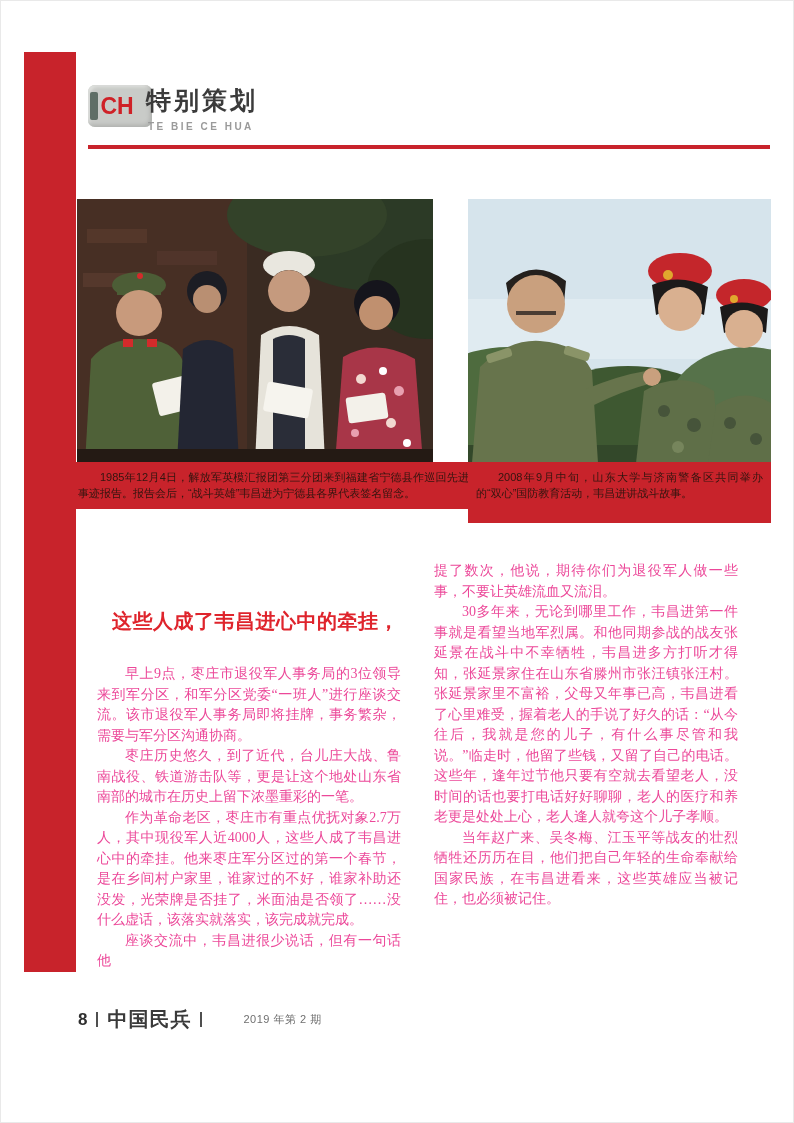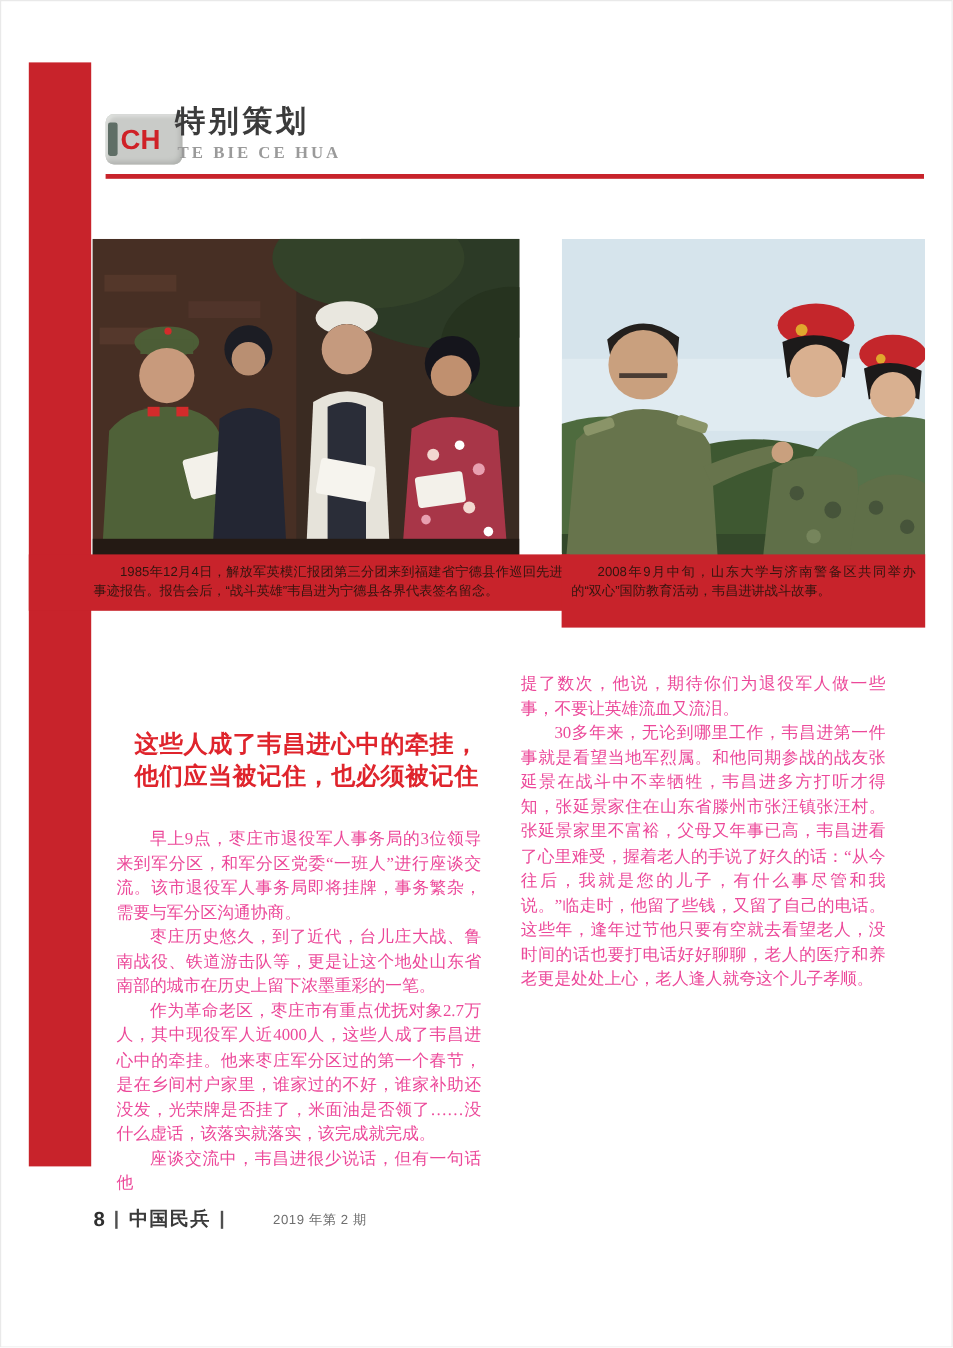--- a/index.html
+++ b/index.html
@@ -17,21 +17,21 @@
   
   .red-bar {
     position: absolute;
     left: 24px; top: 52px;
     width: 52px; height: 920px;
     background: #c8232b;
   }
   
   .logo {
     position: absolute;
-    left: 88px; top: 95px;
+    left: 88px; top: 85px;
     width: 64px; height: 42px;
     background: #c9cbc8;
     border-radius: 7px;
     box-shadow: inset -2px -2px 4px #aeb0ad, inset 2px 2px 3px #e2e4e1;
   }
   .logo-tab {
     position: absolute;
     left: 2px; top: 7px;
     width: 8px; height: 28px;
     background: #5f6e66;
@@ -55,23 +55,23 @@
     font-family: "Liberation Sans", sans-serif;
     font-weight: 700;
     font-size: 25px;
     color: #3b3b3b;
     letter-spacing: 3px;
     text-align: center;
   }
   .section-subtitle {
     position: absolute;
     left: 148px; top: 121px;
-    font-family: Liberation Serif, serif;
-    font-weight: 700;
-    font-size: 14px;
+    font-family: Liberation Sans, sans-serif;
+    font-weight: 700;
+    font-size: 10px;
     color: #9a9a9a;
     letter-spacing: 2.5px;
   }
   .header-rule {
     position: absolute;
     left: 88px; top: 145px;
     width: 682px; height: 4px;
     background: #c8232b;
   }
   
@@ -130,21 +130,21 @@
     font-size: 17px;
     font-weight: 700;
     color: #2f2f2f;
   }
   .footer .sep {
     width: 2px; height: 15px;
     background: #4f4f4f;
     margin: 0 9px;
   }
   .footer .mag-name {
-    font-size: 16px;
+    font-size: 20px;
     font-weight: 700;
     color: #3a3a3a;
     letter-spacing: 1px;
   }
   .footer .issue {
     font-size: 11px;
     color: #6f6f6f;
     letter-spacing: 0.5px;
     margin-left: 32px;
   }
@@ -246,34 +246,34 @@
       <circle cx="288" cy="240" r="6" fill="#46543a"></circle>
     </svg>
   </div>
 
   <div class="caption caption-1">1985年12月4日，解放军英模汇报团第三分团来到福建省宁德县作巡回先进事迹报告。报告会后，“战斗英雄”韦昌进为宁德县各界代表签名留念。</div>
   <div class="caption caption-2">2008年9月中旬，山东大学与济南警备区共同举办的“双心”国防教育活动，韦昌进讲战斗故事。</div>
 
   <div class="col col-left">
     <h2 class="article-heading">
       <span class="hl">这些人成了韦昌进心中的牵挂，</span>
-      <span class="hl">他们应当被记住，也必须被记住</span>
     </h2>
     <div class="body-text">
       <p>早上9点，枣庄市退役军人事务局的3位领导来到军分区，和军分区党委“一班人”进行座谈交流。该市退役军人事务局即将挂牌，事务繁杂，需要与军分区沟通协商。</p>
       <p>枣庄历史悠久，到了近代，台儿庄大战、鲁南战役、铁道游击队等，更是让这个地处山东省南部的城市在历史上留下浓墨重彩的一笔。</p>
       <p>作为革命老区，枣庄市有重点优抚对象2.7万人，其中现役军人近4000人，这些人成了韦昌进心中的牵挂。他来枣庄军分区过的第一个春节，是在乡间村户家里，谁家过的不好，谁家补助还没发，光荣牌是否挂了，米面油是否领了……没什么虚话，该落实就落实，该完成就完成。</p>
       <p>座谈交流中，韦昌进很少说话，但有一句话他</p>
     </div>
   </div>
 
   <div class="col col-right">
     <div class="body-text">
       <p class="cont">提了数次，他说，期待你们为退役军人做一些事，不要让英雄流血又流泪。</p>
       <p>30多年来，无论到哪里工作，韦昌进第一件事就是看望当地军烈属。和他同期参战的战友张延景在战斗中不幸牺牲，韦昌进多方打听才得知，张延景家住在山东省滕州市张汪镇张汪村。张延景家里不富裕，父母又年事已高，韦昌进看了心里难受，握着老人的手说了好久的话：“从今往后，我就是您的儿子，有什么事尽管和我说。”临走时，他留了些钱，又留了自己的电话。这些年，逢年过节他只要有空就去看望老人，没时间的话也要打电话好好聊聊，老人的医疗和养老更是处处上心，老人逢人就夸这个儿子孝顺。</p>
+      <p>当年赵广来、吴冬梅、江玉平等战友的壮烈牺牲还历历在目，他们把自己年轻的生命奉献给国家民族，在韦昌进看来，这些英雄应当被记住，也必须被记住。</p>
     </div>
   </div>
 
   <div class="footer">
     <span class="page-num">8</span>
     <span class="sep"></span>
     <span class="mag-name">中国民兵</span>
     <span class="sep"></span>
     <span class="issue">2019 年第 2 期</span>
   </div>

